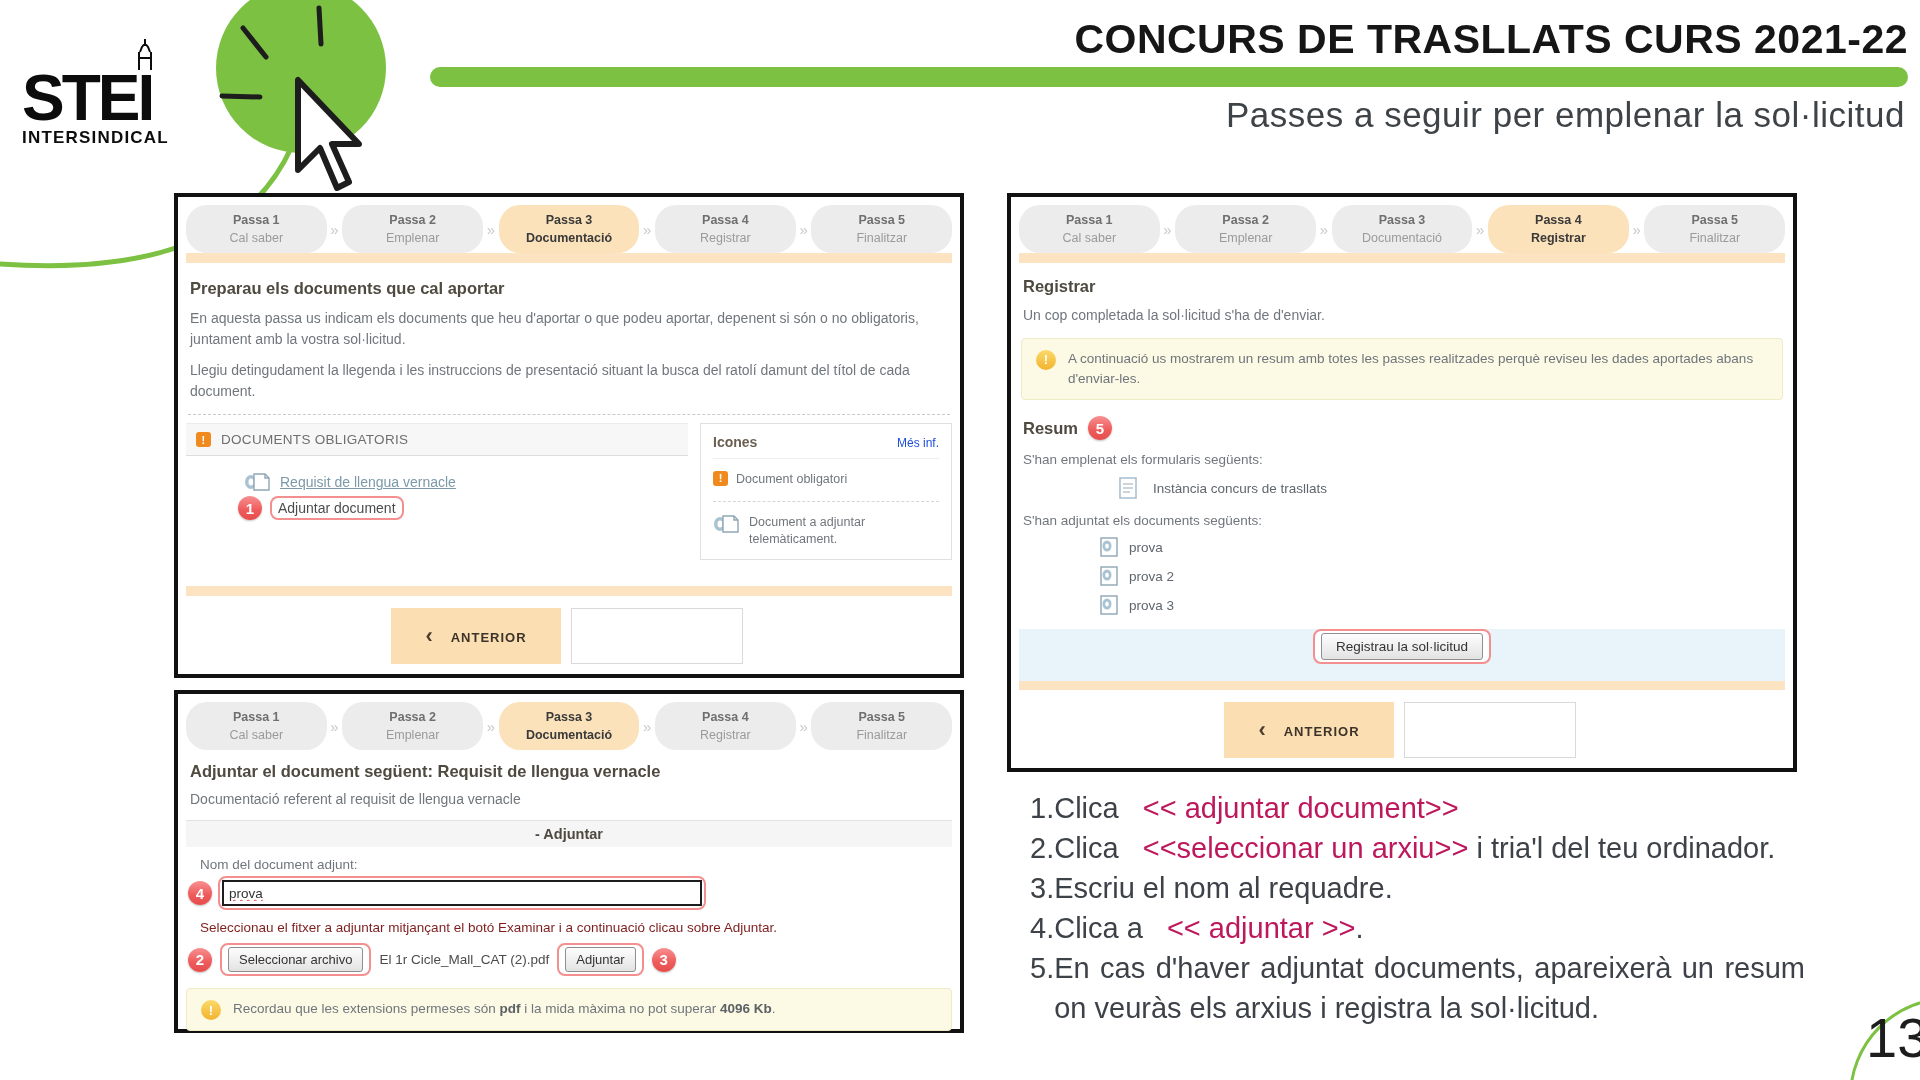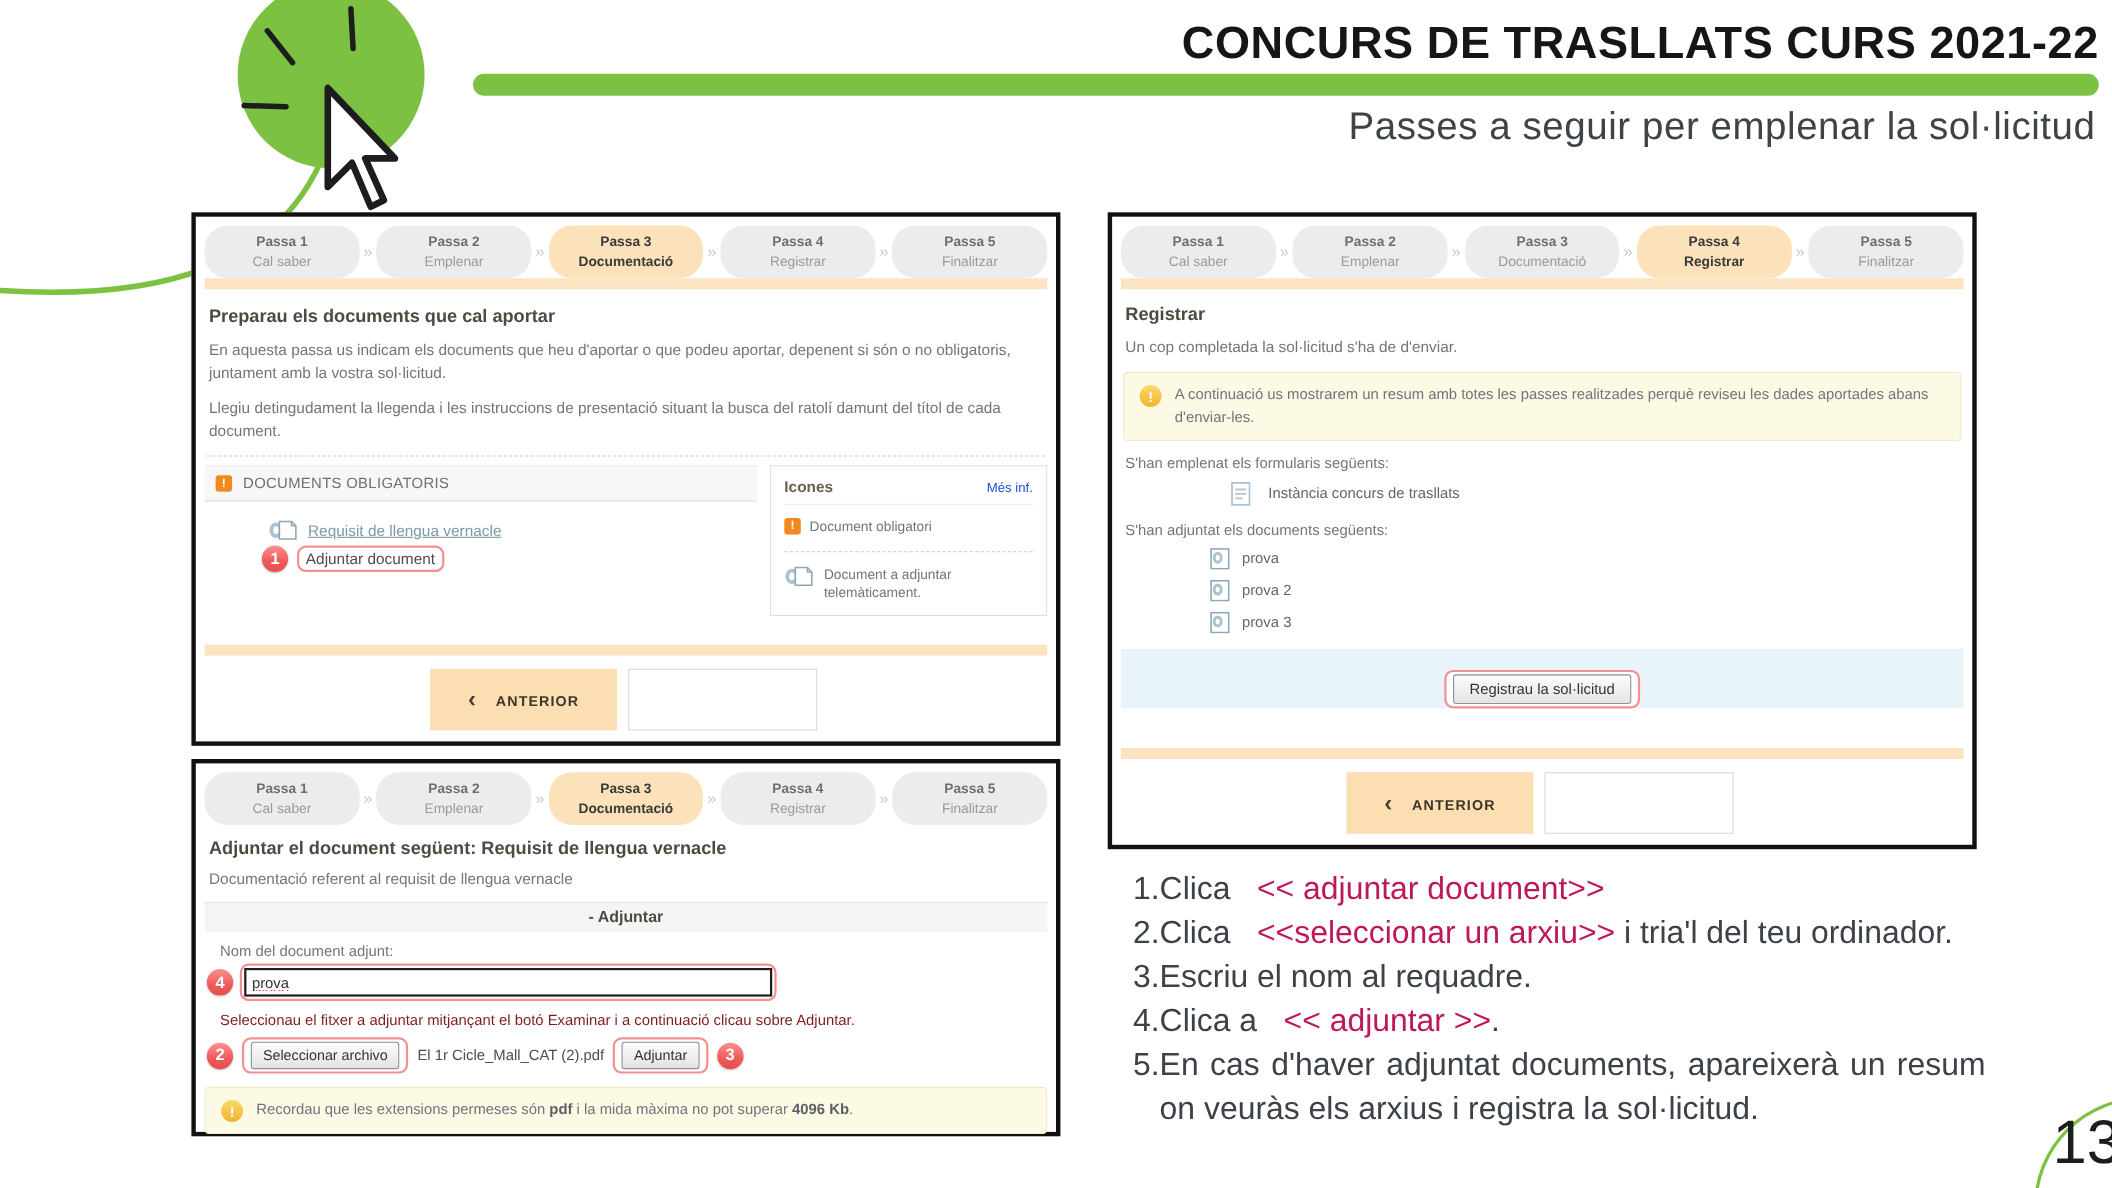--- a/index.html
+++ b/index.html
@@ -99,21 +99,21 @@
   .yellow-note .txt { font-size:13.5px; color:#6f757b; line-height:1.5; }
   .yellow-note b { color:#5c6166; }
 
   
   .resum-row { display:flex; align-items:center; gap:10px; }
   .sub-label { font-size:13.5px; color:#70767c; }
   .form-item { display:flex; align-items:center; gap:10px; margin-left:100px; font-size:13.5px;
                color:#5f666d; }
   .doc-item { display:flex; align-items:center; gap:10px; margin-left:80px; font-size:13.5px;
               color:#5f666d; margin-top:9px; }
-  .blue-bar { background:#e9f3fa; height:54px; display:flex; align-items:flex-end;
+  .blue-bar { background:#e9f3fa; height:54px; display:flex; align-items:flex-start;
               justify-content:center; }
 
   
   .instructions { position:absolute; left:1030px; top:788px; width:775px; }
   .instr { display:flex; font-size:29px; color:#3d4248; line-height:1.38; }
   .instr .n { flex:none; }
   .instr .txt { flex:1; }
   .instr .txt.just { text-align:justify; }
   .red-em { color:#be185d;margin-left:16px; }
 
@@ -132,20 +132,27 @@
     <circle cx="301" cy="68" r="85" fill="#7cc142"></circle>
     <g stroke="#1d1d1d" stroke-width="5" stroke-linecap="round">
       <line x1="243" y1="28" x2="266" y2="57"></line>
       <line x1="319" y1="8" x2="321" y2="44"></line>
       <line x1="222" y1="96" x2="260" y2="97"></line>
     </g>
     <path d="M 292 146 C 250 240, 150 274, 0 264" fill="none" stroke="#7cc142" stroke-width="5" stroke-linecap="round"></path>
     <polygon points="298,80 298,170 320,148 337,188 349,182 332,144 359,144" fill="#ffffff" stroke="#1d1d1d" stroke-width="6" stroke-linejoin="round"></polygon>
   </svg>
 
+  <div class="logo-block">
+    <svg width="30" height="34" viewBox="0 0 30 34" style="display:block;margin-left:108px;">
+      <path d="M15 1 L15 8 M10 14 L12 9 Q15 4 18 9 L20 14 M9 14 L9 32 M21 14 L21 32 M9 20 L21 20" fill="none" stroke="#0c0c0c" stroke-width="2"></path>
+    </svg>
+    <div class="logo-brand">STEI</div>
+    <div class="logo-sub">INTERSINDICAL</div>
+  </div>
 
   <div class="hdr-title">CONCURS DE TRASLLATS CURS 2021-22</div>
   <div class="hdr-greenbar"></div>
   <div class="hdr-subtitle">Passes a seguir per emplenar la sol·licitud</div>
 
   <div class="panel" style="left:174px; top:193px; width:790px; height:485px;">
     <div class="tabs">
       <div class="tab">
           <span class="t-step">Passa 1</span>
           <span class="t-lbl">Cal saber</span>
@@ -326,20 +333,24 @@
     <div class="tabs-underline"></div>
 
     <div class="p-heading" style="margin:14px 4px 0;">Registrar</div>
     <div class="p-body" style="margin:9px 4px 0;">Un cop completada la sol·licitud s'ha de d'enviar.</div>
 
     <div class="yellow-note" style="margin:12px 2px 0;">
       <span class="warn-ico">!</span>
       <span class="txt">A continuació us mostrarem un resum amb totes les passes realitzades perquè reviseu les dades aportades abans d'enviar-les.</span>
     </div>
 
+    <div class="resum-row" style="margin:16px 4px 0;">
+      <span class="p-heading">Resum</span>
+      <span class="red-badge">5</span>
+    </div>
 
     <div class="sub-label" style="margin:12px 4px 0;">S'han emplenat els formularis següents:</div>
     <div class="form-item" style="margin-top:10px;gap:16px;">
       <svg width="18" height="22" viewBox="0 0 18 22">
         <rect x="1" y="1" width="16" height="20" fill="#fff" stroke="#a9c2d2" stroke-width="1.6"></rect>
         <path d="M4 7 h10 M4 11 h10 M4 15 h7" stroke="#b9c6ce" stroke-width="1.6"></path>
       </svg>
       <span>Instància concurs de trasllats</span>
     </div>
 

